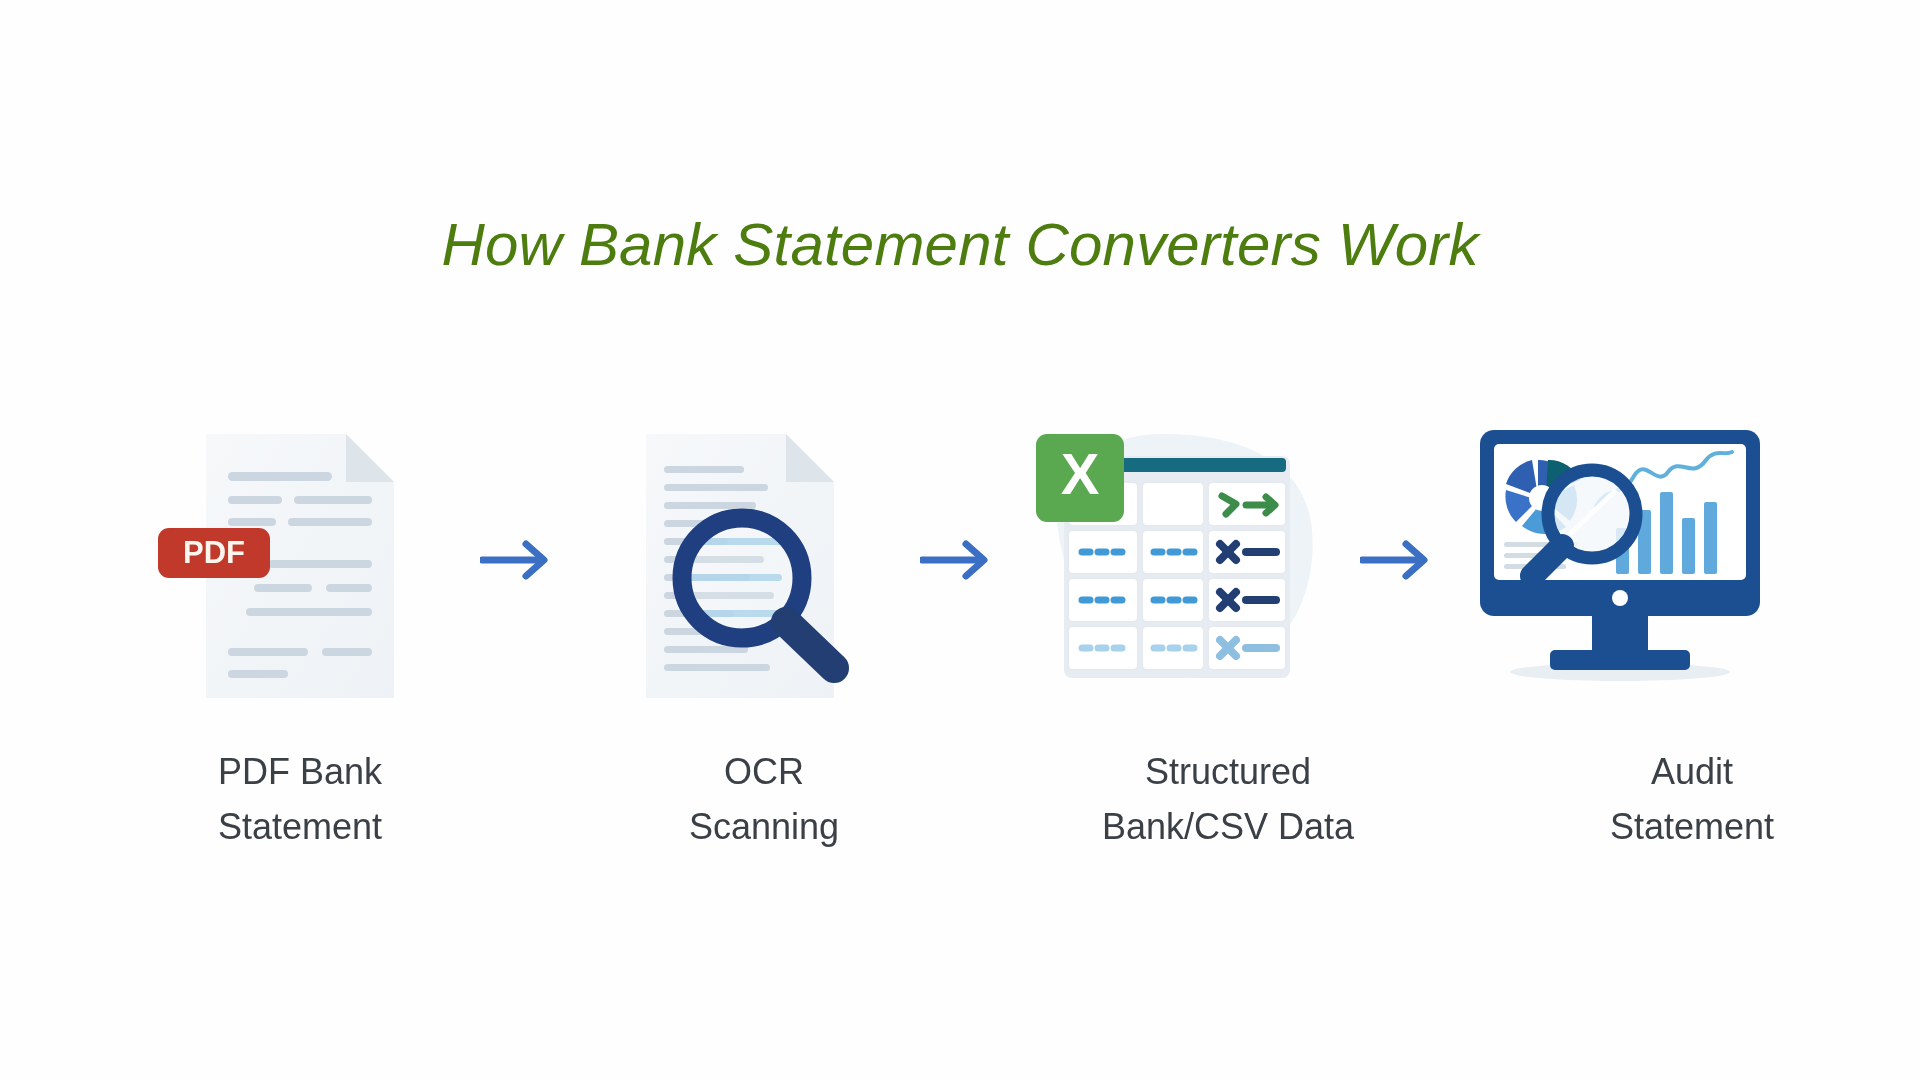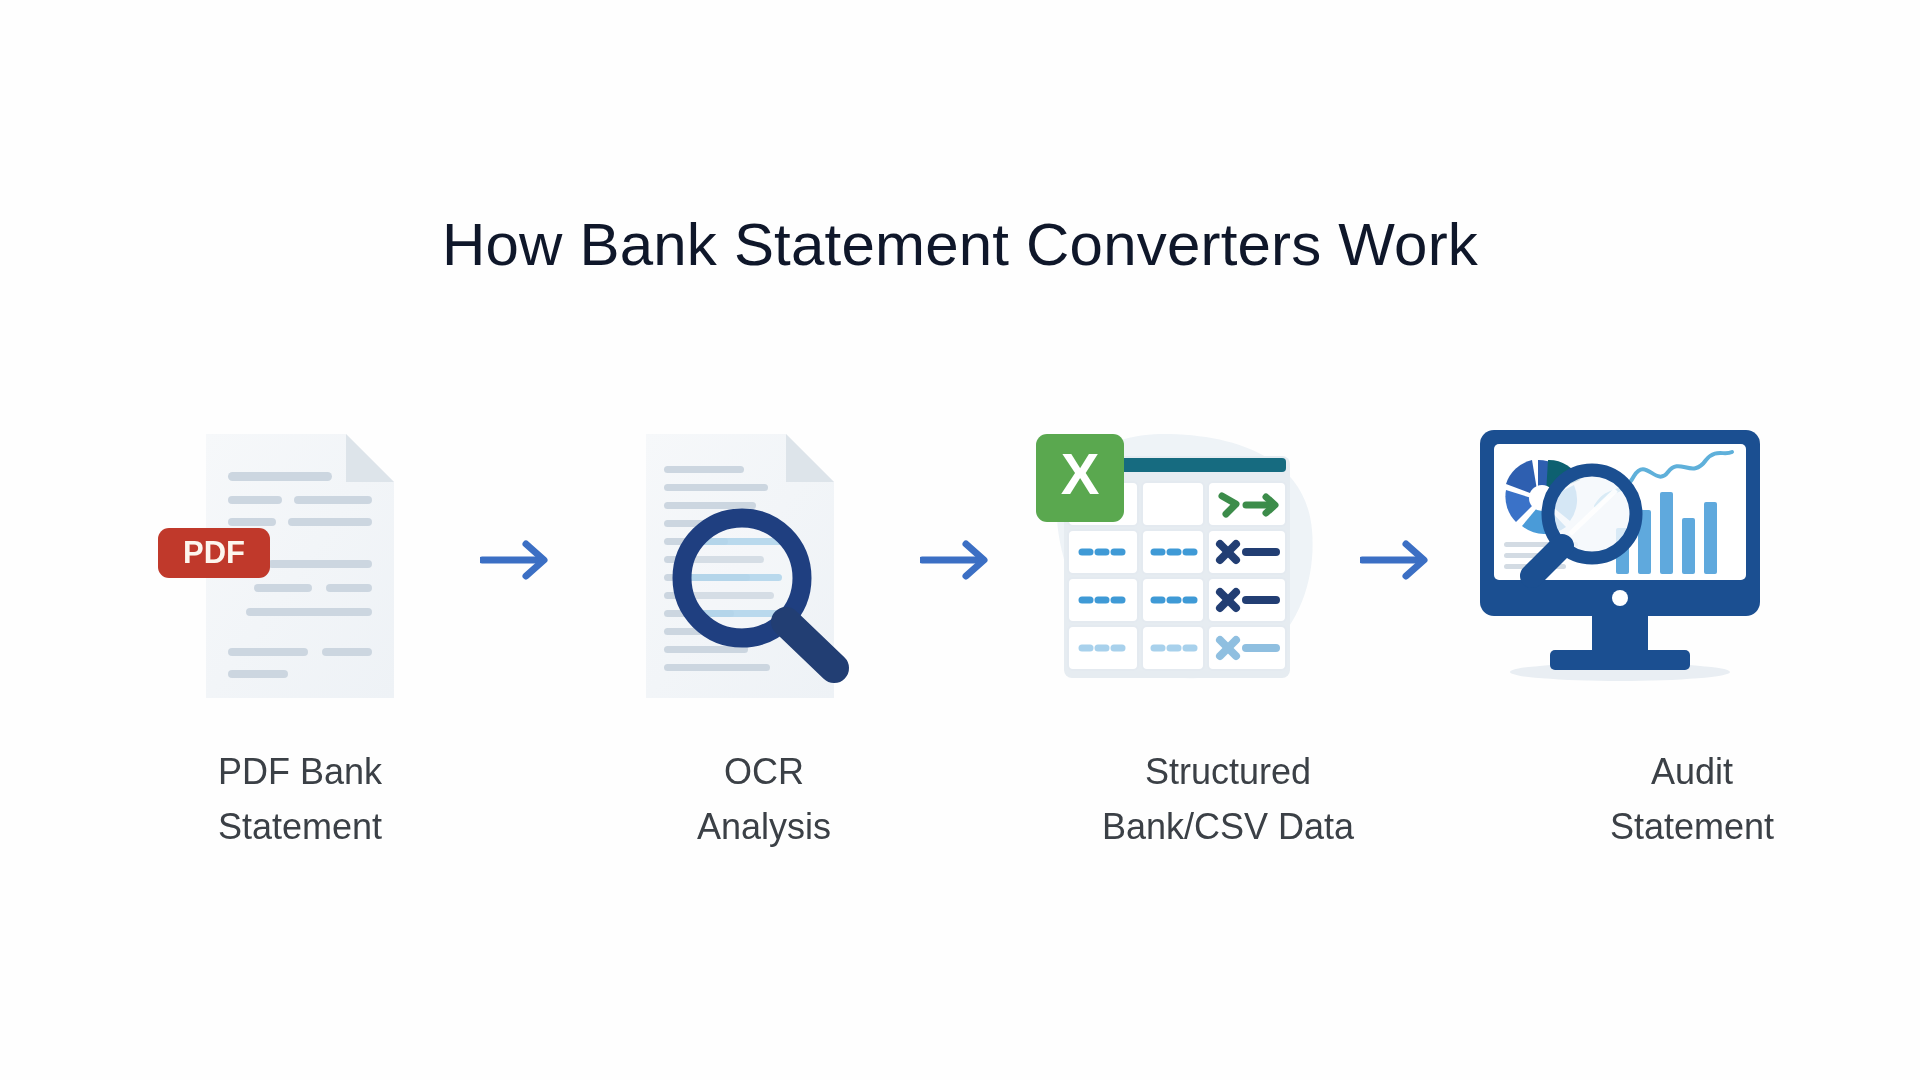--- a/index.html
+++ b/index.html
@@ -14,24 +14,25 @@
     width:1920px; height:1080px;
     background:#fefefe;
   }
   
   #title{
     position:absolute;
     top:215px; left:0; width:1920px;
     text-align:center;
     font-size:60px;
     font-weight:400;
-    color:#0f172a;
+    color:#4d7c0f;
     letter-spacing:0.2px;
     line-height:1;
     white-space:nowrap;
+    font-style:italic;
   }
   
   #flow{
     position:absolute;
     top:400px; left:150px;
     width:1620px; height:320px;
     display:flex;
     align-items:center;
     justify-content:space-between;
   }
@@ -290,21 +291,21 @@
   </div>
 
   <div id="labels">
     <div class="label-col">
       <span class="label-line">PDF Bank</span>
       <span class="label-line">Statement</span>
     </div>
     <div class="arrow-gap"></div>
     <div class="label-col">
       <span class="label-line">OCR</span>
-      <span class="label-line">Analysis</span>
+      <span class="label-line">Scanning</span>
     </div>
     <div class="arrow-gap"></div>
     <div class="label-col">
       <span class="label-line">Structured</span>
       <span class="label-line">Bank/CSV Data</span>
     </div>
     <div class="arrow-gap"></div>
     <div class="label-col">
       <span class="label-line">Audit</span>
       <span class="label-line">Statement</span>

